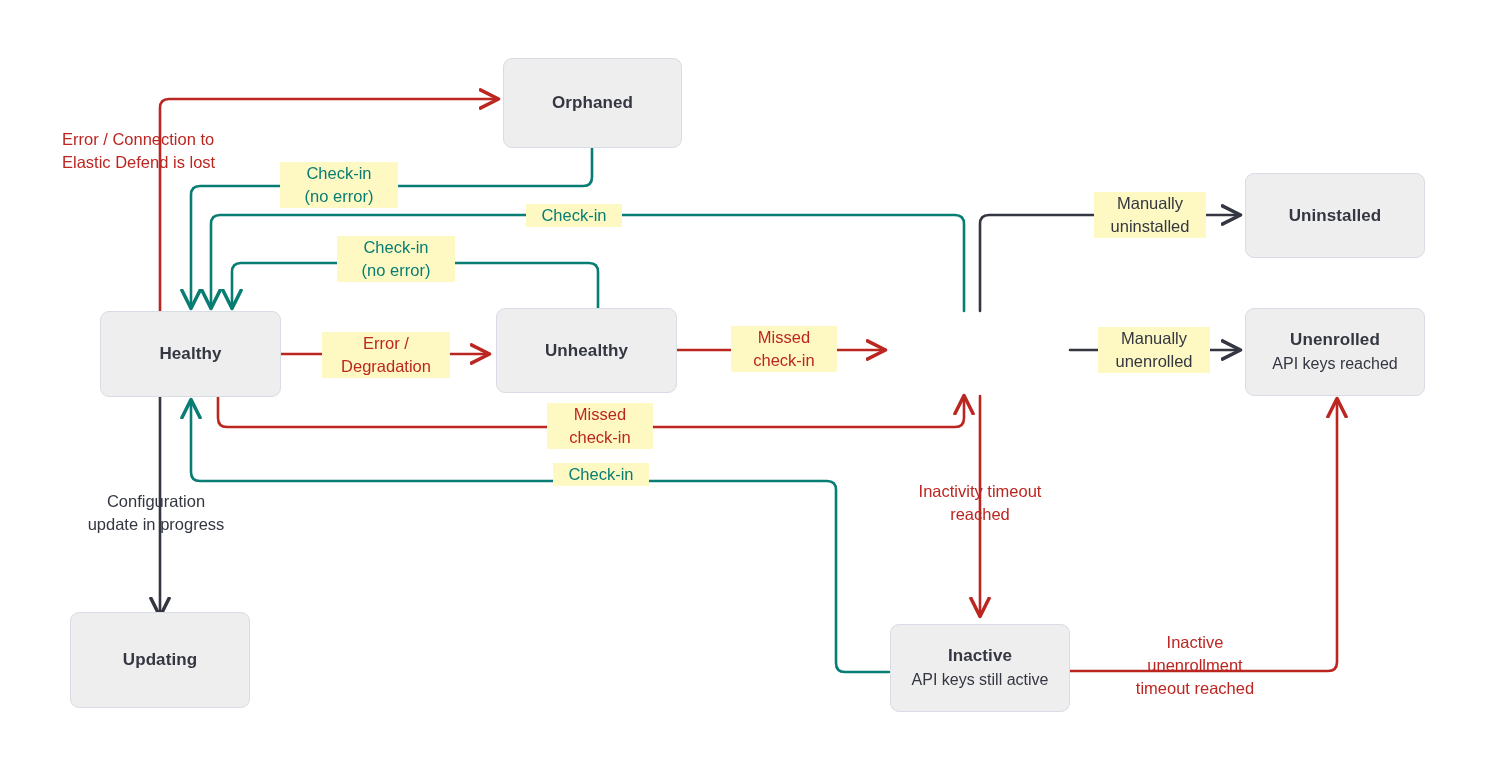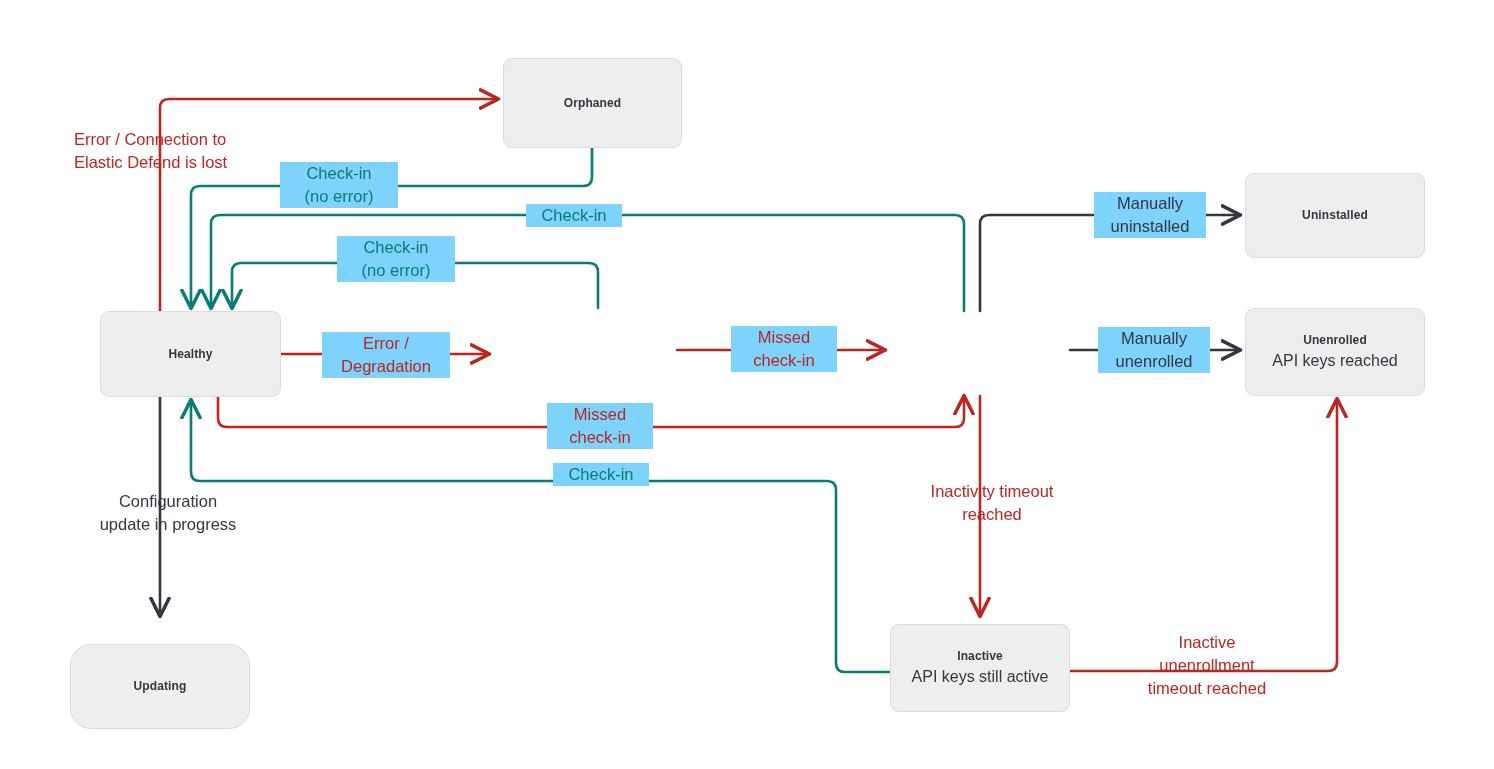--- a/index.html
+++ b/index.html
@@ -35,49 +35,49 @@
     border-radius: 9px;
     display: flex;
     flex-direction: column;
     align-items: center;
     justify-content: center;
     text-align: center;
     color: #343741;
     z-index: 3;
   }
   .node .title {
-    font-size: 12px;
+    font-size: 17px;
     font-weight: bold;
     color: #343741;
     line-height: 1.25;
     letter-spacing: 0.1px;
   }
   .node .sub {
     font-size: 16px;
     font-weight: normal;
     color: #343741;
     line-height: 1.3;
     margin-top: 3px;
   }
   
   .label {
     position: absolute;
     font-size: 16.5px;
     line-height: 1.38;
     text-align: center;
     white-space: pre-line;
     z-index: 4;
-    background: #7dd3fc;
+    background: #fef9c3;
     padding: 0 7px;
     box-sizing: border-box;
   }
   .label.red   { color: #bc2621; }
   .label.teal  { color: #077d73; }
   .label.dark  { color: #343741; }
-  .label.nobg  { background: transparent; padding: 0; margin-left: 12px; }
+  .label.nobg  { background: transparent; padding: 0; }
 </style>
 </head>
 <body>
 
 <div id="diagram">
 
   <svg id="wires" viewBox="0 0 1494 769" width="1494" height="769" xmlns="http://www.w3.org/2000/svg">
     <defs>
       <marker id="ah-red" markerWidth="9" markerHeight="9" refX="7.4" refY="4.1" orient="auto" markerUnits="strokeWidth">
         <path d="M0.6,0.6 L7.6,4.1 L0.6,7.6" fill="none" stroke="#bc2621" stroke-width="1.35" stroke-linecap="round" stroke-linejoin="round"></path>
@@ -122,32 +122,35 @@
   </svg>
 
   <div class="node" style="left:503px; top:58px; width:179px; height:90px;">
     <div class="title">Orphaned</div>
   </div>
 
   <div class="node" style="left:100px; top:311px; width:181px; height:86px;">
     <div class="title">Healthy</div>
   </div>
 
+  <div class="node" style="left:496px; top:308px; width:181px; height:85px;">
+    <div class="title">Unhealthy</div>
+  </div>
 
 
   <div class="node" style="left:1245px; top:173px; width:180px; height:85px;">
     <div class="title">Uninstalled</div>
   </div>
 
   <div class="node" style="left:1245px; top:308px; width:180px; height:88px;">
     <div class="title">Unenrolled</div>
     <div class="sub">API keys reached</div>
   </div>
 
-  <div class="node" style="left:70px; top:644px; width:180px; height:85px;border-radius:21px;">
+  <div class="node" style="left:70px; top:612px; width:180px; height:96px;">
     <div class="title">Updating</div>
   </div>
 
   <div class="node" style="left:890px; top:624px; width:180px; height:88px;">
     <div class="title">Inactive</div>
     <div class="sub">API keys still active</div>
   </div>
 
   <div class="label red nobg" style="left:62px; top:128px; width:210px; text-align:left;">Error / Connection to
 Elastic Defend is lost</div>

